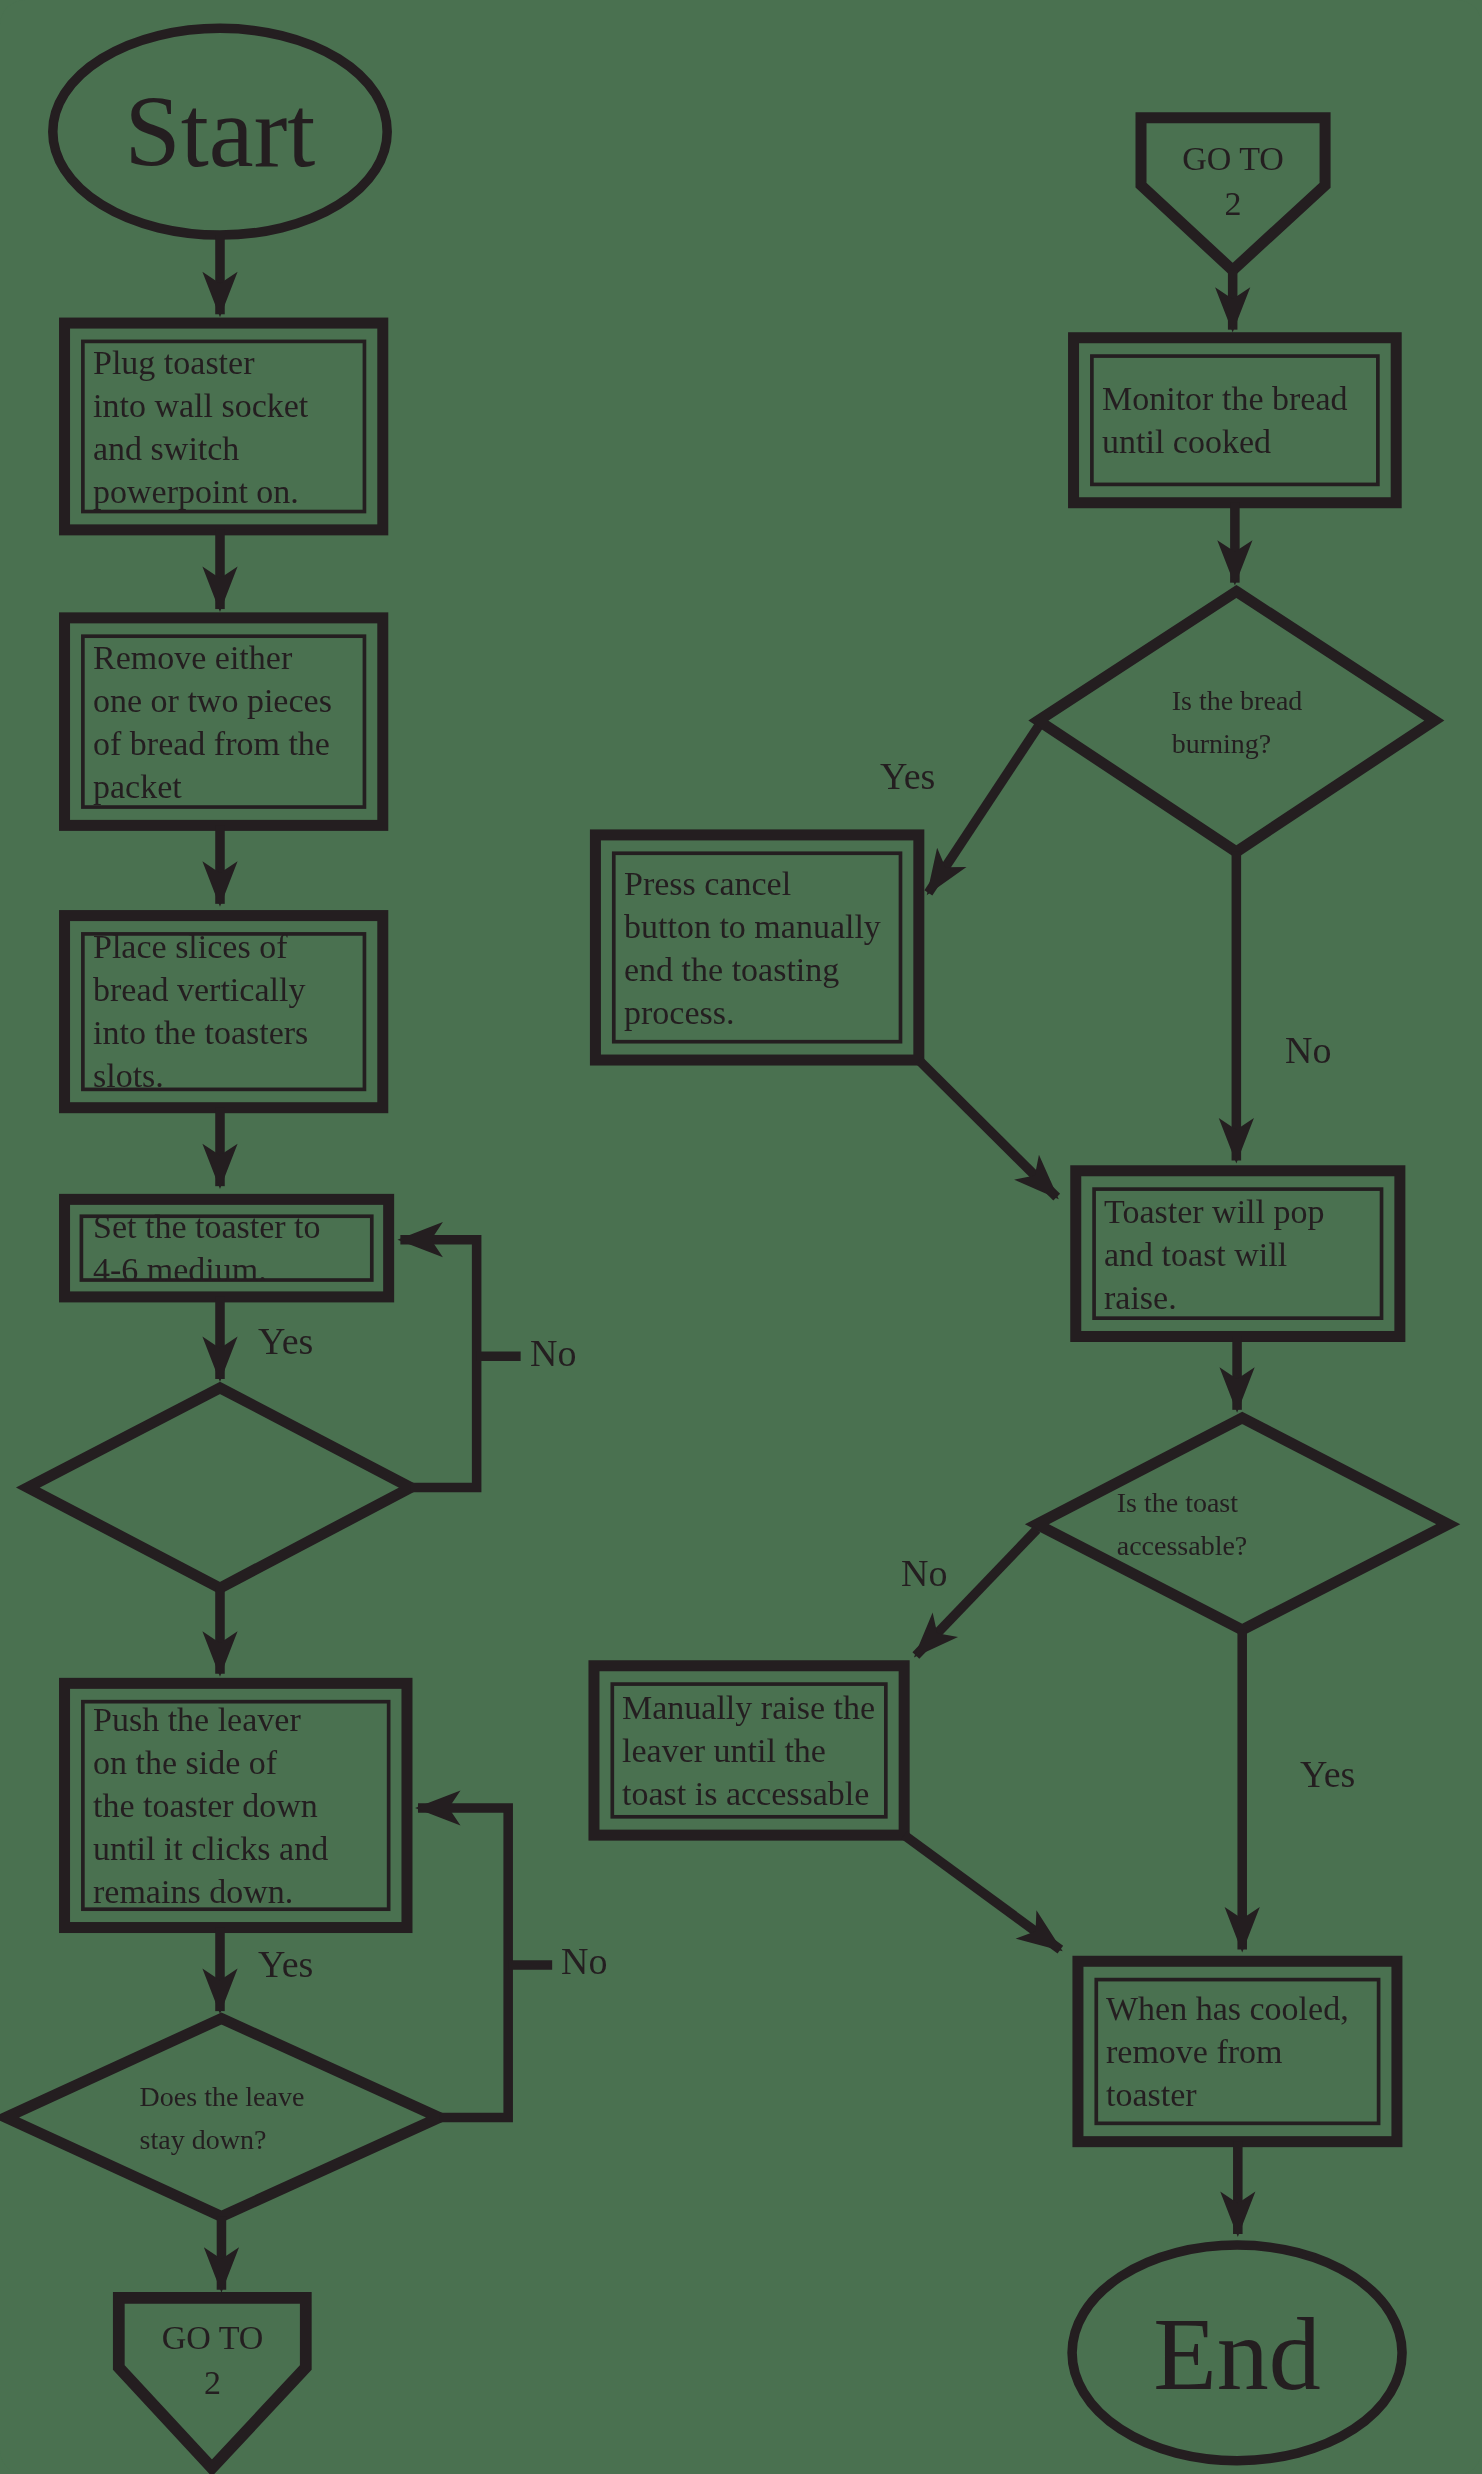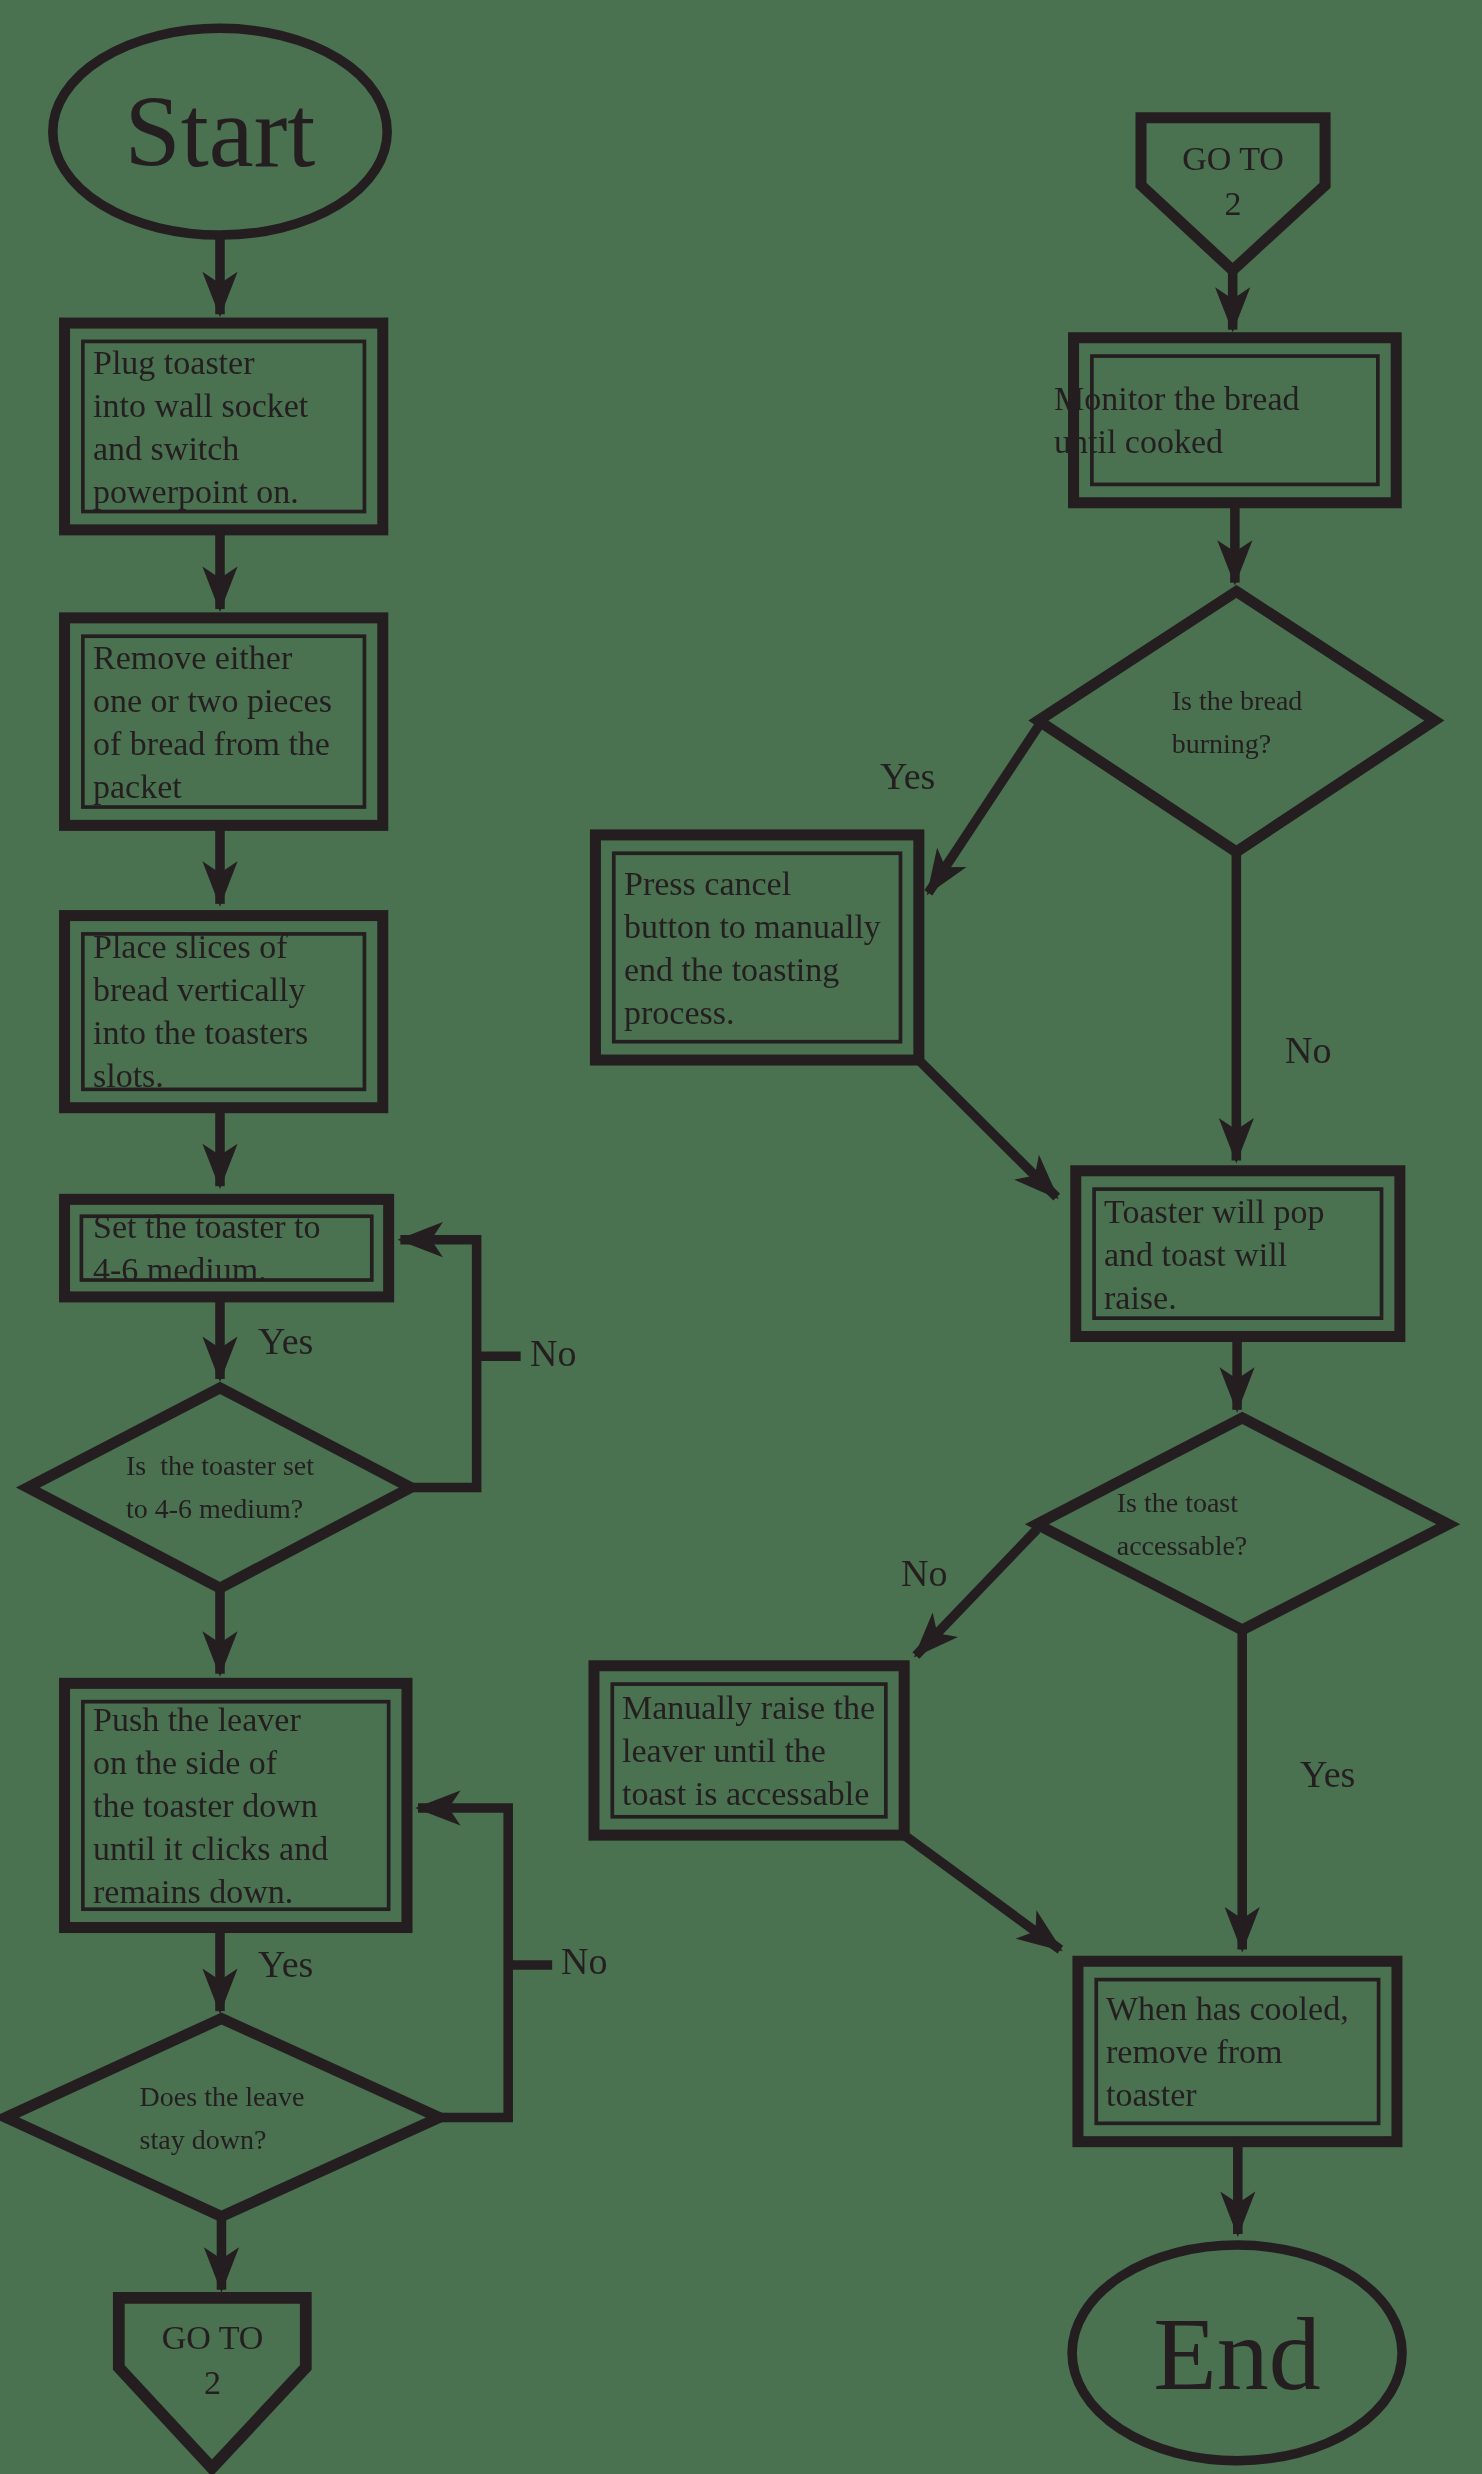--- a/index.html
+++ b/index.html
@@ -121,39 +121,37 @@
 packet</div>
 
   <div class="lbl boxlbl" style="left:65px; top:915px; width:318px; height:192px;">Place slices of
 bread vertically
 into the toasters
 slots.</div>
 
   <div class="lbl boxlbl" style="left:65px; top:1199px; width:324px; height:98px;">Set the toaster to
 4-6 medium.</div>
 
-  <div class="lbl diamondlbl" style="left:220px; top:1487px;">Is  the toaster set
-to 4-6 medium?</div>
 
   <div class="lbl diamondlbl" style="left:222px; top:2118px;">Does the leave
 stay down?</div>
 
   <div class="lbl boxlbl" style="left:65px; top:1683px; width:343px; height:244px;">Push the leaver
 on the side of
 the toaster down
 until it clicks and
 remains down.</div>
 
   <div class="lbl gotolbl" style="left:119px; top:2315px; width:187px;">GO TO
 2</div>
 
   <div class="lbl gotolbl" style="left:1141px; top:136px; width:184px;">GO TO
 2</div>
 
-  <div class="lbl boxlbl" style="left:1026px; top:337px; width:323px; height:165px;">Monitor the bread
+  <div class="lbl boxlbl" style="left:1074px; top:337px; width:323px; height:165px;">Monitor the bread
 until cooked</div>
 
   <div class="lbl diamondlbl" style="left:1237px; top:722px;">Is the bread
 burning?</div>
 
   <div class="lbl boxlbl" style="left:596px; top:835px; width:323px; height:225px;">Press cancel
 button to manually
 end the toasting
 process.</div>
 

